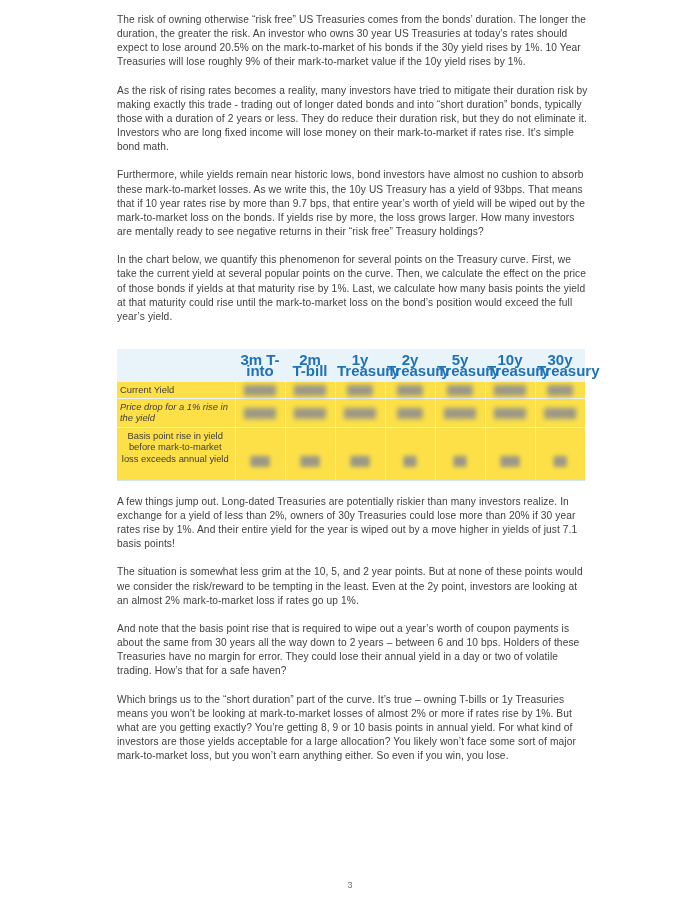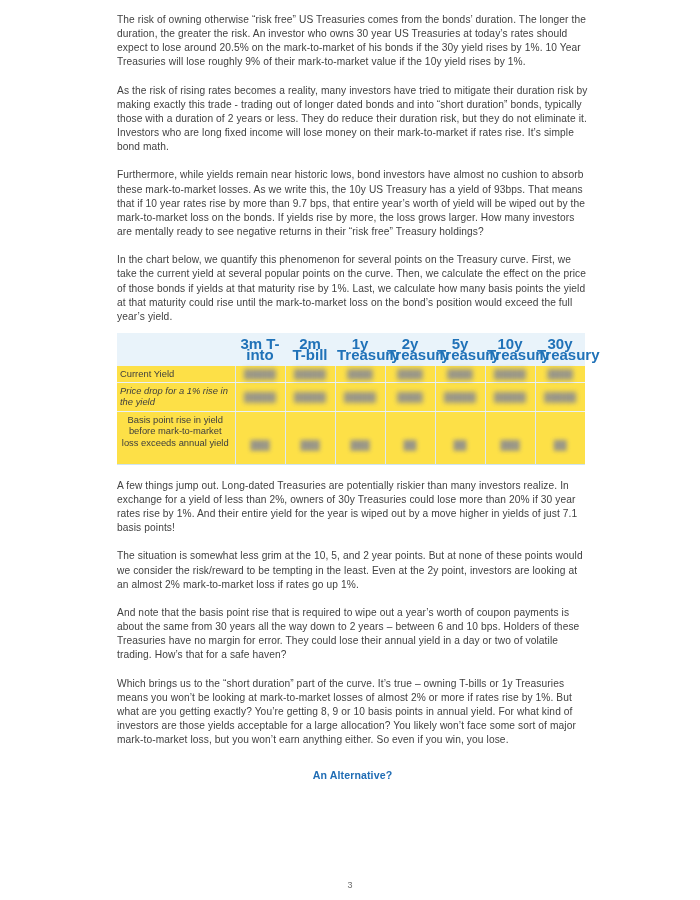--- a/index.html
+++ b/index.html
@@ -26,21 +26,21 @@
   }
   p.body-par {
     font-size: 10.2px;
     line-height: 14.15px;
     margin: 0 0 14px 0;
     color: #414141;
     text-align: left;
     letter-spacing: 0.01em;
   }
   p.body-par.tight {
-    margin-bottom: 9px;
+    margin-bottom: 25px;
   }
 
   
   .table-wrap {
     margin: 2px 0 14px 0;
   }
   table.treasury-table {
     border-collapse: collapse;
     width: 468px;
     table-layout: fixed;
@@ -302,18 +302,17 @@
         </tr>
       </tbody>
     </table>
   </div>
 
   <p class="body-par">A few things jump out. Long-dated Treasuries are potentially riskier than many investors realize. In exchange for a yield of less than 2%, owners of 30y Treasuries could lose more than 20% if 30 year rates rise by 1%. And their entire yield for the year is wiped out by a move higher in yields of just 7.1 basis points!</p>
   <p class="body-par">The situation is somewhat less grim at the 10, 5, and 2 year points. But at none of these points would we consider the risk/reward to be tempting in the least. Even at the 2y point, investors are looking at an almost 2% mark-to-market loss if rates go up 1%.</p>
   <p class="body-par">And note that the basis point rise that is required to wipe out a year’s worth of coupon payments is about the same from 30 years all the way down to 2 years – between 6 and 10 bps. Holders of these Treasuries have no margin for error. They could lose their annual yield in a day or two of volatile trading. How’s that for a safe haven?</p>
   <p class="body-par">Which brings us to the “short duration” part of the curve. It’s true – owning T-bills or 1y Treasuries means you won’t be looking at mark-to-market losses of almost 2% or more if rates rise by 1%. But what are you getting exactly? You’re getting 8, 9 or 10 basis points in annual yield. For what kind of investors are those yields acceptable for a large allocation? You likely won’t face some sort of major mark-to-market loss, but you won’t earn anything either. So even if you win, you lose.</p>
 
-  <h2 class="section-heading">An Alternative?</h2>
 
 
 </div>
 
 <div class="page-number">3</div>
 
 </body></html>

